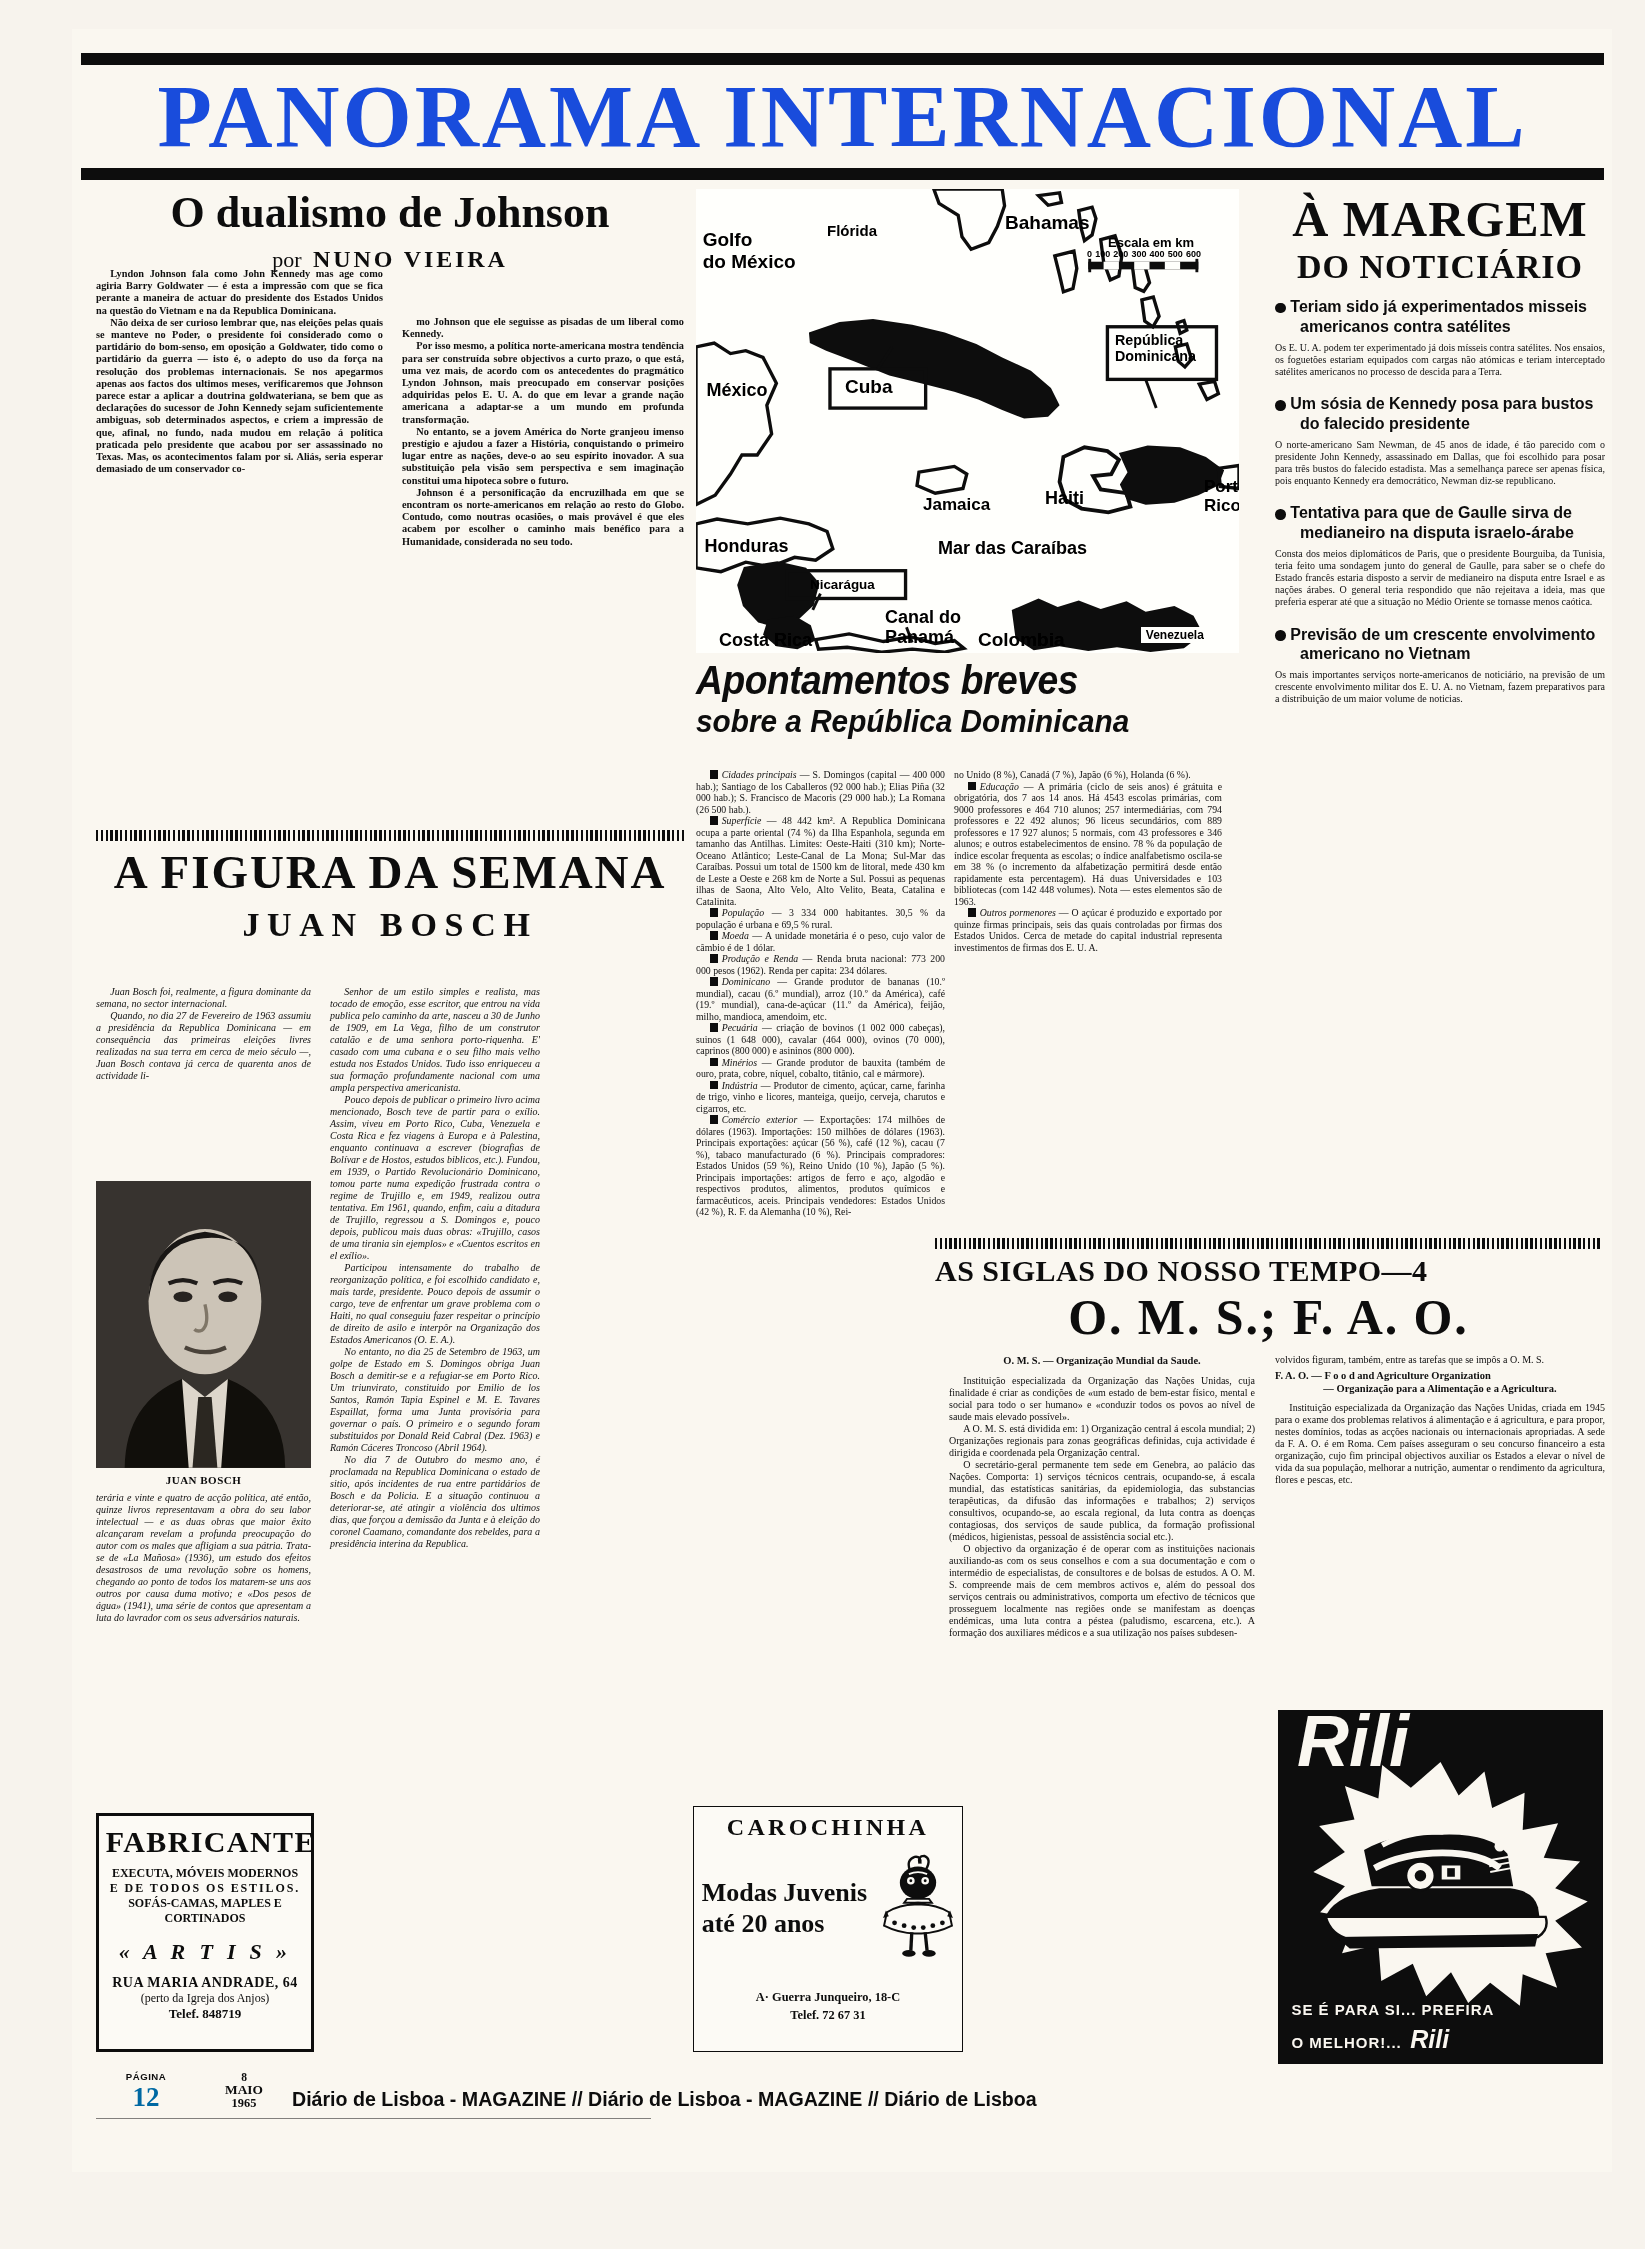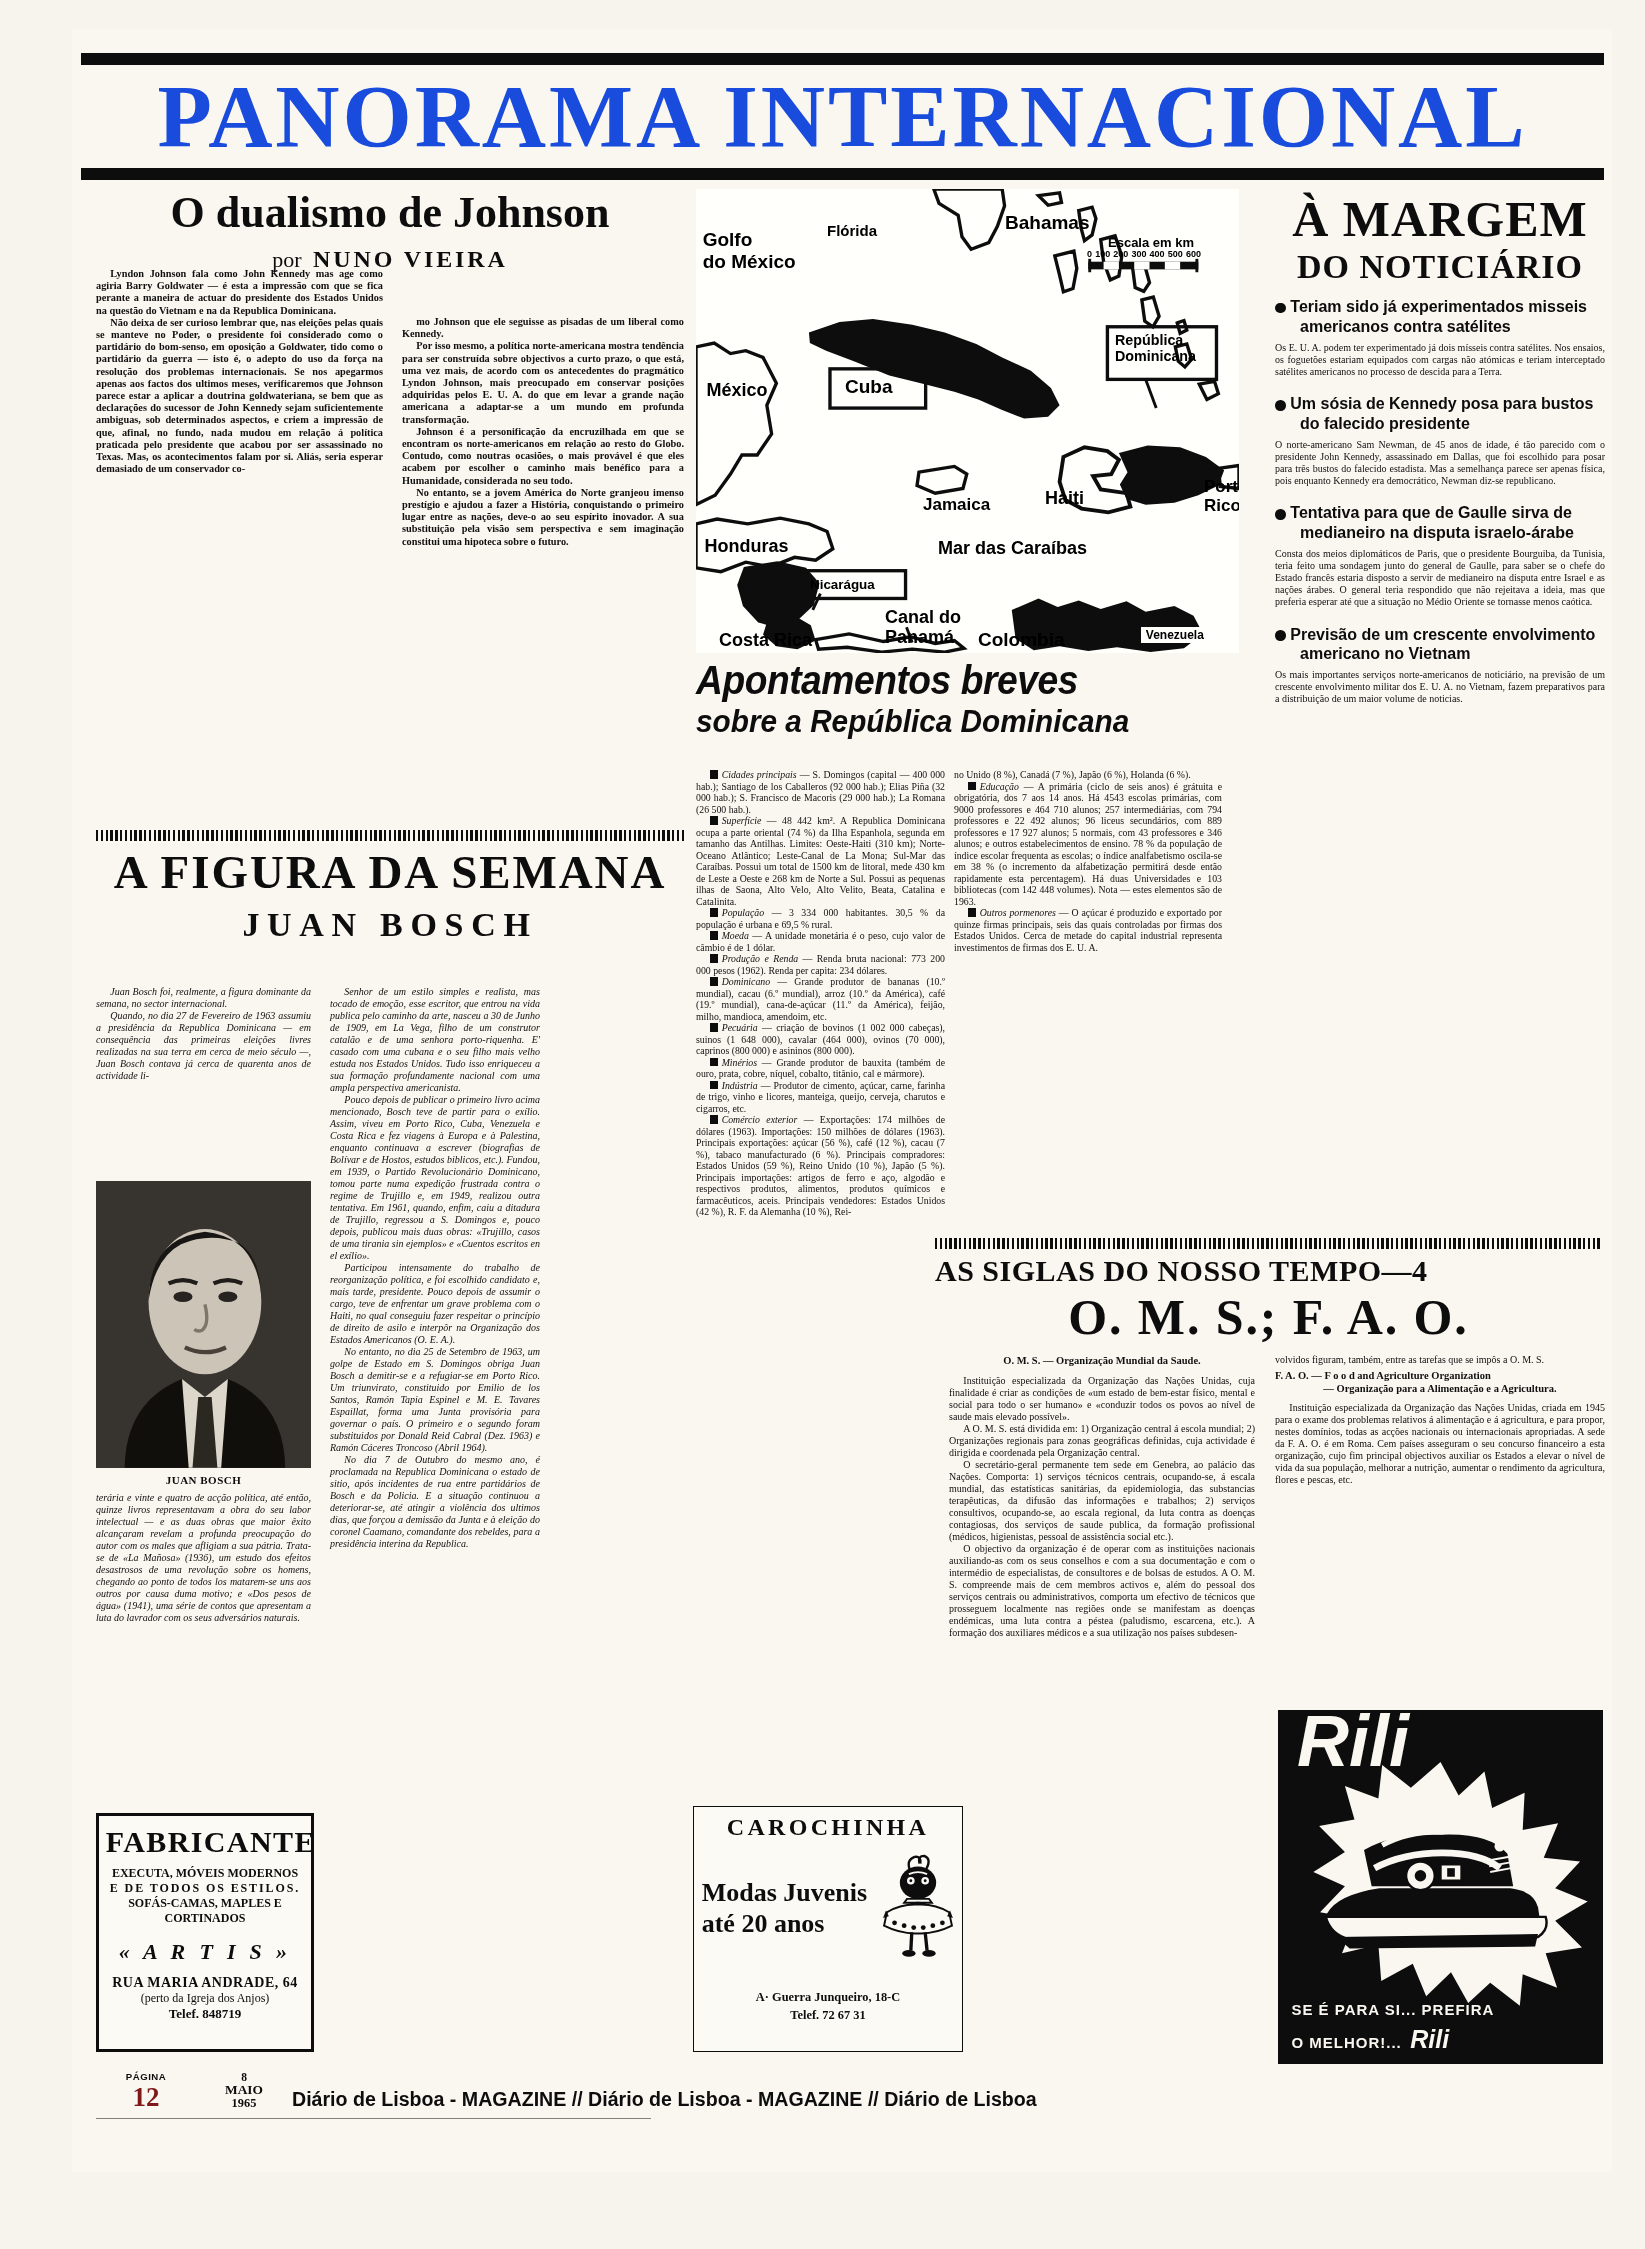--- a/index.html
+++ b/index.html
@@ -61,21 +61,21 @@
   
   #bosch-photo{
     position:absolute;left:96px;top:1181px;width:215px;height:287px;
     background:#cfcac1;overflow:hidden;border:0;
   }
   #bosch-photo .ph{width:100%;height:100%;display:block;}
   .caption{font-family:"Liberation Serif",serif;font-weight:bold;font-size:11px;text-align:center;color:#111;letter-spacing:0.5px;}
   
   #footer{position:absolute;left:96px;top:2071px;width:1507px;height:57px;}
   .ft-small{font-family:"Liberation Sans",sans-serif;font-weight:bold;font-size:9.6px;color:#111;letter-spacing:0.5px;}
-  .ft-big{font-family:"Liberation Serif",serif;font-weight:bold;font-size:27px;color:#7f1d1d;line-height:1;}
+  .ft-big{font-family:"Liberation Serif",serif;font-weight:bold;font-size:27px;color:#0369a1;line-height:1;}
   .ft-mid{font-family:"Liberation Serif",serif;font-weight:bold;font-size:13.4px;color:#111;line-height:1.05;text-align:center;}
   .ft-strip{font-family:"Liberation Sans",sans-serif;font-weight:bold;font-size:19.6px;color:#111;letter-spacing:0px;}
   
   #rili{position:absolute;left:1278px;top:1710px;width:325px;height:354px;background:#111;overflow:hidden;}
   .rili-word{font-family:"Liberation Sans",sans-serif;font-style:italic;font-weight:bold;font-size:72px;color:#f5f2ec;line-height:1;}
   .rili-foot{font-family:"Liberation Sans",sans-serif;font-weight:bold;font-size:15px;color:#f5f2ec;letter-spacing:1px;}
   
   #grain{position:absolute;inset:0;pointer-events:none;opacity:.13;
     background-image:radial-gradient(#000 0.4px,transparent 0.4px),radial-gradient(#000 0.3px,transparent 0.3px);
     background-size:3.3px 3.3px,5.3px 5.3px;background-position:0 0,1.4px 2.4px;}
@@ -101,22 +101,22 @@
  </div>
 
  <div class="blk col-text bold" style="left:96px;top:268px;width:287px;">
    <p>Lyndon Johnson fala como John Kennedy mas age como agiria Barry Goldwater — é esta a impressão com que se fica perante a maneira de actuar do presidente dos Estados Unidos na questão do Vietnam e na da Republica Dominicana.</p>
    <p>Não deixa de ser curioso lembrar que, nas eleições pelas quais se manteve no Poder, o presidente foi considerado como o partidário do bom-senso, em oposição a Goldwater, tido como o partidário da guerra — isto é, o adepto do uso da força na resolução dos problemas internacionais. Se nos apegarmos apenas aos factos dos ultimos meses, verificaremos que Johnson parece estar a aplicar a doutrina goldwateriana, se bem que as declarações do sucessor de John Kennedy sejam suficientemente ambiguas, sob determinados aspectos, e criem a impressão de que, afinal, no fundo, nada mudou em relação á política praticada pelo presidente que acabou por ser assassinado no Texas. Mas, os acontecimentos falam por si. Aliás, seria esperar demasiado de um conservador co-</p>
  </div>
 
  <div class="blk col-text bold" style="left:402px;top:316px;width:282px;">
    <p>mo Johnson que ele seguisse as pisadas de um liberal como Kennedy.</p>
    <p>Por isso mesmo, a política norte-americana mostra tendência para ser construída sobre objectivos a curto prazo, o que está, uma vez mais, de acordo com os antecedentes do pragmático Lyndon Johnson, mais preocupado em conservar posições adquiridas pelos E. U. A. do que em levar a grande nação americana a adaptar-se a um mundo em profunda transformação.</p>
+   <p>No entanto, se a jovem América do Norte granjeou imenso prestígio e ajudou a fazer a História, conquistando o primeiro lugar entre as nações, deve-o ao seu espírito inovador. A sua substituição pela visão sem perspectiva e sem imaginação constitui uma hipoteca sobre o futuro.</p>
    <p>Johnson é a personificação da encruzilhada em que se encontram os norte-americanos em relação ao resto do Globo. Contudo, como noutras ocasiões, o mais provável é que eles acabem por escolher o caminho mais benéfico para a Humanidade, considerada no seu todo.</p>
-   <p>No entanto, se a jovem América do Norte granjeou imenso prestígio e ajudou a fazer a História, conquistando o primeiro lugar entre as nações, deve-o ao seu espírito inovador. A sua substituição pela visão sem perspectiva e sem imaginação constitui uma hipoteca sobre o futuro.</p>
  </div>
 
  <div id="map-frame">
   <svg width="543" height="464" viewBox="0 0 1135 970" xmlns="http://www.w3.org/2000/svg">
     <rect width="1135" height="970" fill="#fbfaf7"></rect>
 
     <path d="M497 0 L640 0 L645 35 L630 78 L612 112 L575 126 L556 100 L548 55 L508 30 Z" fill="none" stroke="#111" stroke-width="7"></path>
 
     <g fill="none" stroke="#111" stroke-width="7">
       <path d="M716 14 L760 8 L764 28 L736 34 Z"></path>

